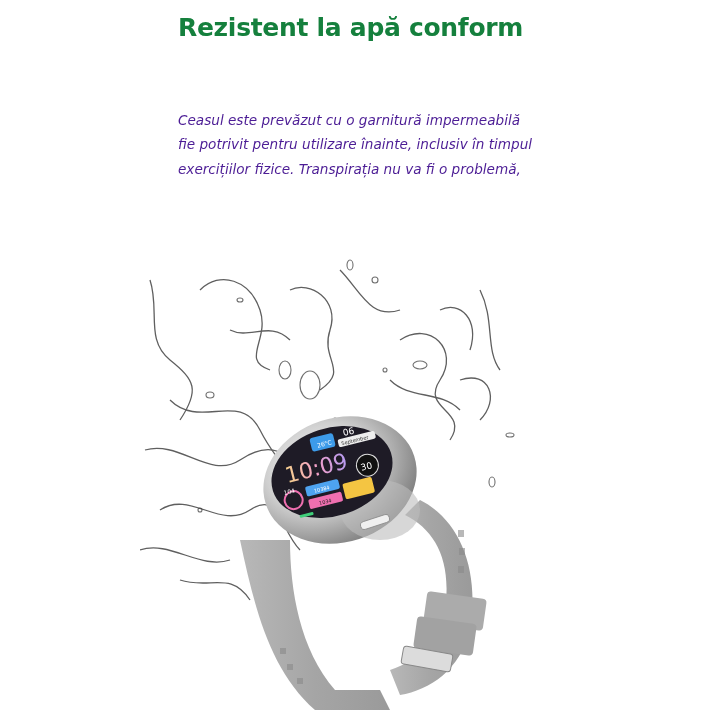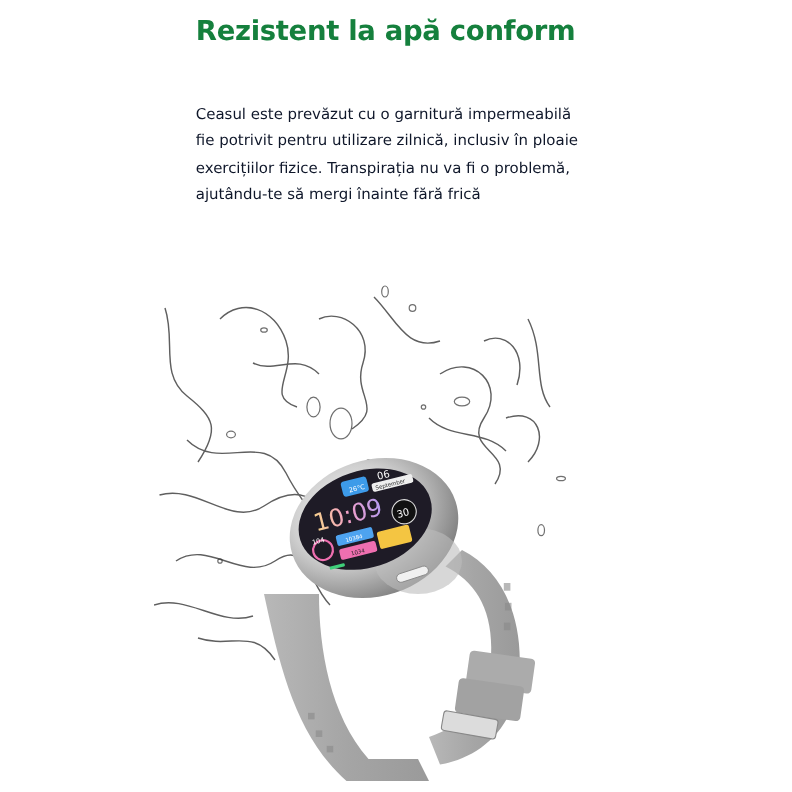--- a/index.html
+++ b/index.html
@@ -1,33 +1,32 @@
 <!DOCTYPE html>
 <html><head>
 <meta charset="utf-8">
 <style>
   html, body { margin:0; padding:0; background:#ffffff; }
   body { width:720px; height:720px; position:relative; overflow:hidden; font-family:"DejaVu Sans", "Liberation Sans", sans-serif; }
   .headline { position:absolute; left:178px; top:10px; width:420px; margin:0; font-weight:bold; font-size:25px; line-height:36px; color:#15803d; letter-spacing:-0.3px; }
-  .body-text { position:absolute; left:178px; top:92px; width:390px; margin:0; font-size:13.6px; line-height:24.3px; color:#0f172a; }
+  .body-text { position:absolute; left:178px; top:108px; width:390px; margin:0; font-size:13.6px; line-height:24.3px; color:#4c1d95;font-style:italic; }
   .body-text span { display:block; white-space:nowrap; }
   .illustration { position:absolute; left:140px; top:250px; width:400px; height:460px; }
 </style>
 </head>
 <body>
 
 <h1 class="headline">
   <span style="display:block">Rezistent la apă conform</span>
 </h1>
 
 <p class="body-text">
   <span>Ceasul este prevăzut cu o garnitură impermeabilă</span>
-  <span>fie potrivit pentru utilizare zilnică, inclusiv în ploaie</span>
+  <span>fie potrivit pentru utilizare înainte, inclusiv în timpul</span>
   <span>exercițiilor fizice. Transpirația nu va fi o problemă,</span>
-  <span>ajutându-te să mergi înainte fără frică</span>
 </p>
 
 <div class="illustration">
   <svg width="400" height="460" viewBox="0 0 400 460" xmlns="http://www.w3.org/2000/svg">
     <defs>
       <linearGradient id="timeGrad" x1="0" x2="1" y1="0" y2="0">
         <stop offset="0" stop-color="#f6d38a"></stop>
         <stop offset="0.5" stop-color="#f3a0c8"></stop>
         <stop offset="1" stop-color="#b59af0"></stop>
       </linearGradient>

